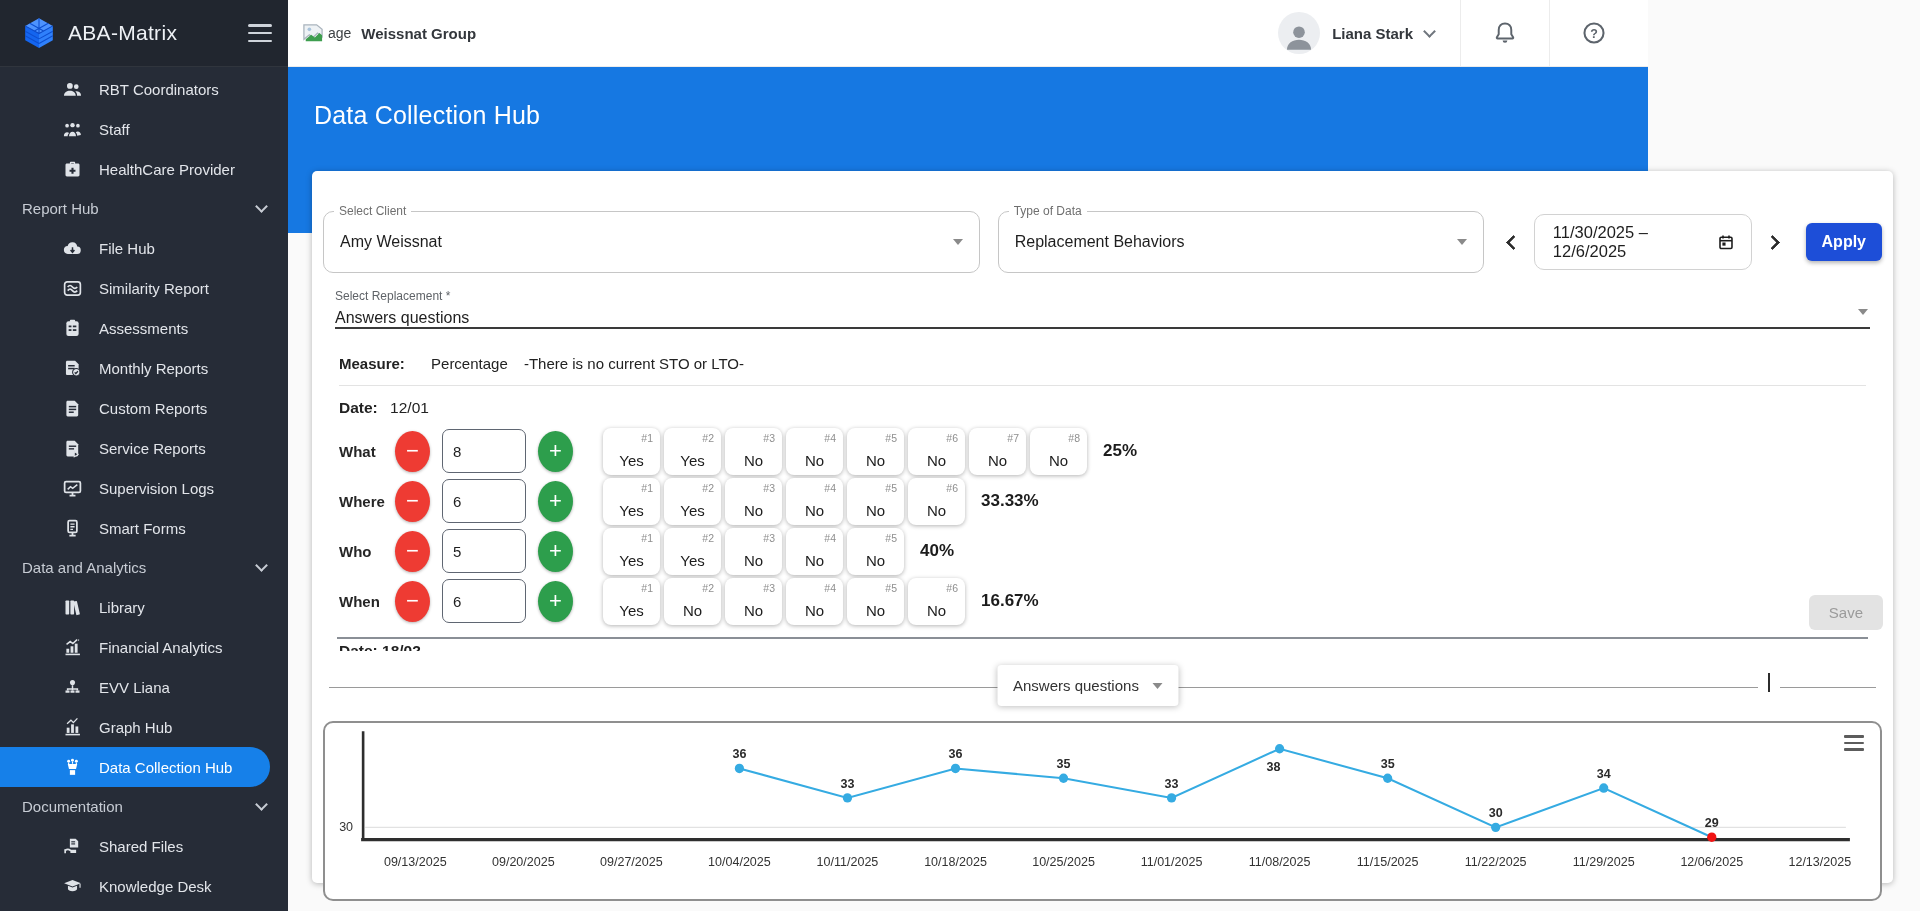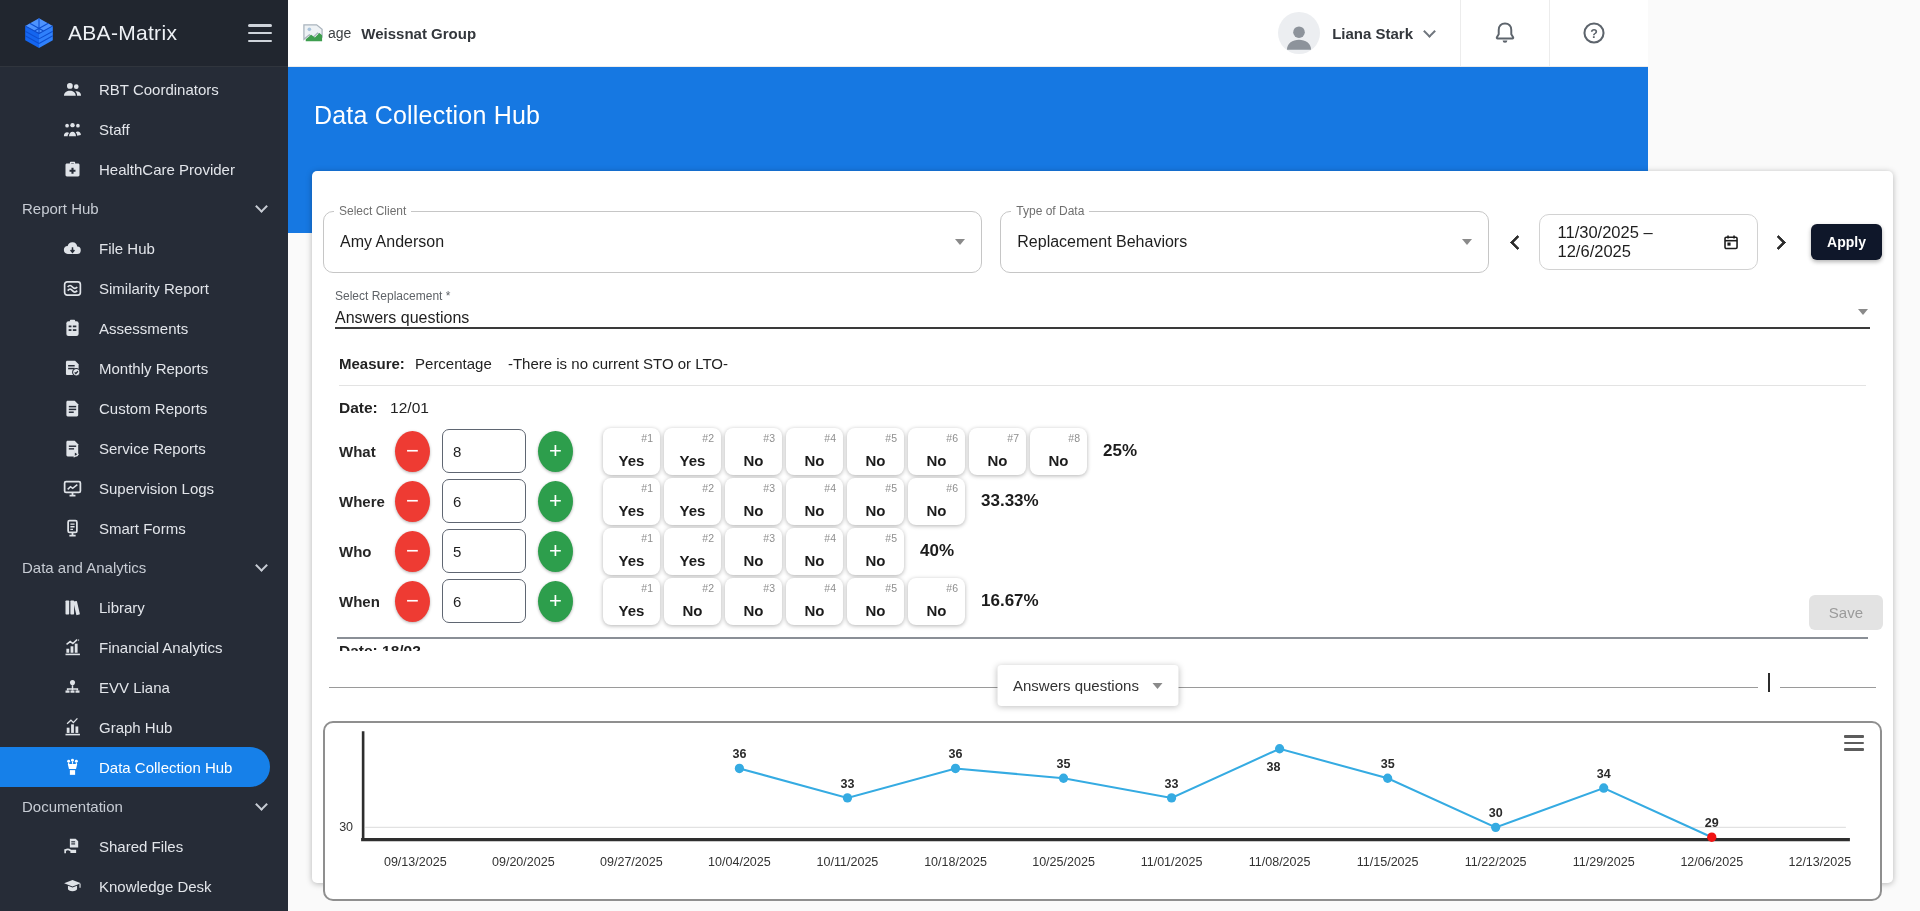--- a/index.html
+++ b/index.html
@@ -53,21 +53,21 @@
   .sel-caret { width:0; height:0; border-left:5px solid transparent; border-right:5px solid transparent; border-top:6px solid #8a8a8a; margin-left:auto; }
   .f-client { width:752px; margin-right:18px; }
   .f-type { width:556px; }
   .date-nav { width:34px; height:34px; display:flex; align-items:center; justify-content:center; cursor:pointer; }
   .chev-l, .chev-r { width:11px; height:11px; border-right:3px solid #2c2c2c; border-bottom:3px solid #2c2c2c; border-radius:1px; }
   .chev-l { transform:rotate(135deg); }
   .chev-r { transform:rotate(-45deg); }
   .date-box { border:1px solid #d2d2d2; border-radius:10px; height:56px; display:flex; align-items:center; gap:16px; padding:0 16px 0 18px; margin:0 6px; cursor:pointer; }
   .date-text { font-size:16.5px; color:#1e1e1e; }
   .cal-ic { width:21px; height:21px; color:#1c1c1c; }
-  .apply-btn { margin-left:18px; background:#0f172a; color:#fff; font-size:14px; font-weight:700; border:none; border-radius:6px; padding:10px 16px; cursor:pointer; box-shadow:0 2px 4px rgba(0,0,0,.3); }
+  .apply-btn { margin-left:18px; background:#1d4ed8; color:#fff; font-size:16px; font-weight:700; border:none; border-radius:6px; padding:10px 16px; cursor:pointer; box-shadow:0 2px 4px rgba(0,0,0,.3); }
 
   
   .replacement { margin:16px 12px 0 12px; border-bottom:2px solid #3a3a3a; cursor:pointer; position:relative; }
   .repl-label { font-size:12px; color:#5f6368; }
   .repl-value { font-size:16px; color:#1e1e1e; margin-top:6px; }
   .repl-caret { position:absolute; right:2px; bottom:12px; width:0; height:0; border-left:5px solid transparent; border-right:5px solid transparent; border-top:6px solid #8a8a8a; }
 
   .measure-row { margin:26px 16px 0 16px; font-size:15px; color:#222; padding-bottom:13px; border-bottom:1px solid #e3e3e3; }
   .measure-row b { font-weight:700; }
   .measure-note { margin-left:12px; }
@@ -78,21 +78,21 @@
   .entry-rows { margin:10px 4px 0 16px; }
   .erow { display:flex; align-items:center; height:48px; margin-bottom:2px; }
   .erow-label { width:56px; font-size:15px; font-weight:700; color:#262626; }
   .step-btn { width:35px; height:41px; border-radius:50%; border:none; color:#fff; font-size:22px; line-height:1; display:flex; align-items:center; justify-content:center; cursor:pointer; box-shadow:0 1px 3px rgba(0,0,0,.3); }
   .minus { background:#ee3b33; margin-right:12px; }
   .plus { background:#2d9e4c; margin-left:12px; }
   .count-input { width:84px; height:44px; border:1.6px solid #5f6672; border-radius:7px; font-size:15px; padding:0 10px; font-family:inherit; color:#1e1e1e; }
   .chips { display:flex; gap:4px; margin-left:30px; }
   .chip { min-width:57px; height:47px; background:#fff; border-radius:8px; box-shadow:0 1px 4px rgba(0,0,0,.3); padding:4px 7px 5px 7px; display:flex; flex-direction:column; justify-content:space-between; cursor:pointer; }
   .chip-num { font-size:10.5px; color:#8f8f8f; text-align:right; }
-  .chip-val { font-size:15px; font-weight:700; color:#1c1c1c; text-align:center; line-height:1; padding-bottom:2px; }
+  .chip-val { font-size:15px; font-weight:400; color:#1c1c1c; text-align:center; line-height:1; padding-bottom:2px; }
   .row-pct { margin-left:16px; font-size:17px; font-weight:700; color:#1c1c1c; }
 
   .rows-divider { border-bottom:2px solid #8a8f96; margin:12px 14px 0 14px; }
   .clipped-date { height:9px; overflow:hidden; margin:3px 16px 0 16px; font-size:15.5px; font-weight:700; color:#222; }
   .save-btn { position:absolute; top:424px; right:10px; background:#e3e3e3; color:#9b9b9b; border:none; border-radius:6px; font-size:15px; padding:9px 20px; cursor:default; }
 
   
   .graph-bar { position:relative; height:46px; margin:14px 6px 0 6px; }
   .graph-bar .hline { position:absolute; top:22px; left:0; right:0; border-top:1px solid #9a9a9a; }
   .graph-select { position:absolute; left:50%; transform:translateX(-58%); top:0; background:#fff; border-radius:4px; box-shadow:0 1px 6px rgba(0,0,0,.25); padding:12px 16px; display:flex; align-items:center; gap:12px; font-size:15px; color:#333; cursor:pointer; }
@@ -341,21 +341,21 @@
 
     <div class="content">
       <div class="hero"></div>
       <h1 class="page-title">Data Collection Hub</h1>
 
       <section class="card">
 
         <div class="filter-row">
           <div class="mfield f-client">
             <span class="mfield-label">Select Client</span>
-            <span class="mfield-value">Amy Anderson</span>
+            <span class="mfield-value">Amy Weissnat</span>
             <span class="sel-caret"></span>
           </div>
           <div class="mfield f-type">
             <span class="mfield-label">Type of Data</span>
             <span class="mfield-value">Replacement Behaviors</span>
             <span class="sel-caret"></span>
           </div>
           <div class="date-nav" style="margin-left:14px">
               <span class="chev-l"></span>
             </div>
@@ -375,21 +375,21 @@
         </div>
 
         <div class="replacement">
           <div class="repl-label">Select Replacement *</div>
           <div class="repl-value">Answers questions</div>
           <span class="repl-caret"></span>
         </div>
 
         <div class="measure-row">
           <b>Measure:</b>
-          <span style="margin-left:6px">Percentage</span>
+          <span style="margin-left:22px">Percentage</span>
           <span class="measure-note">-There is no current STO or LTO-</span>
         </div>
 
         <div class="date-row">
           <b>Date:</b>
           <span>12/01</span>
         </div>
 
         <div class="entry-rows" id="entry-rows">
             <div class="erow">

